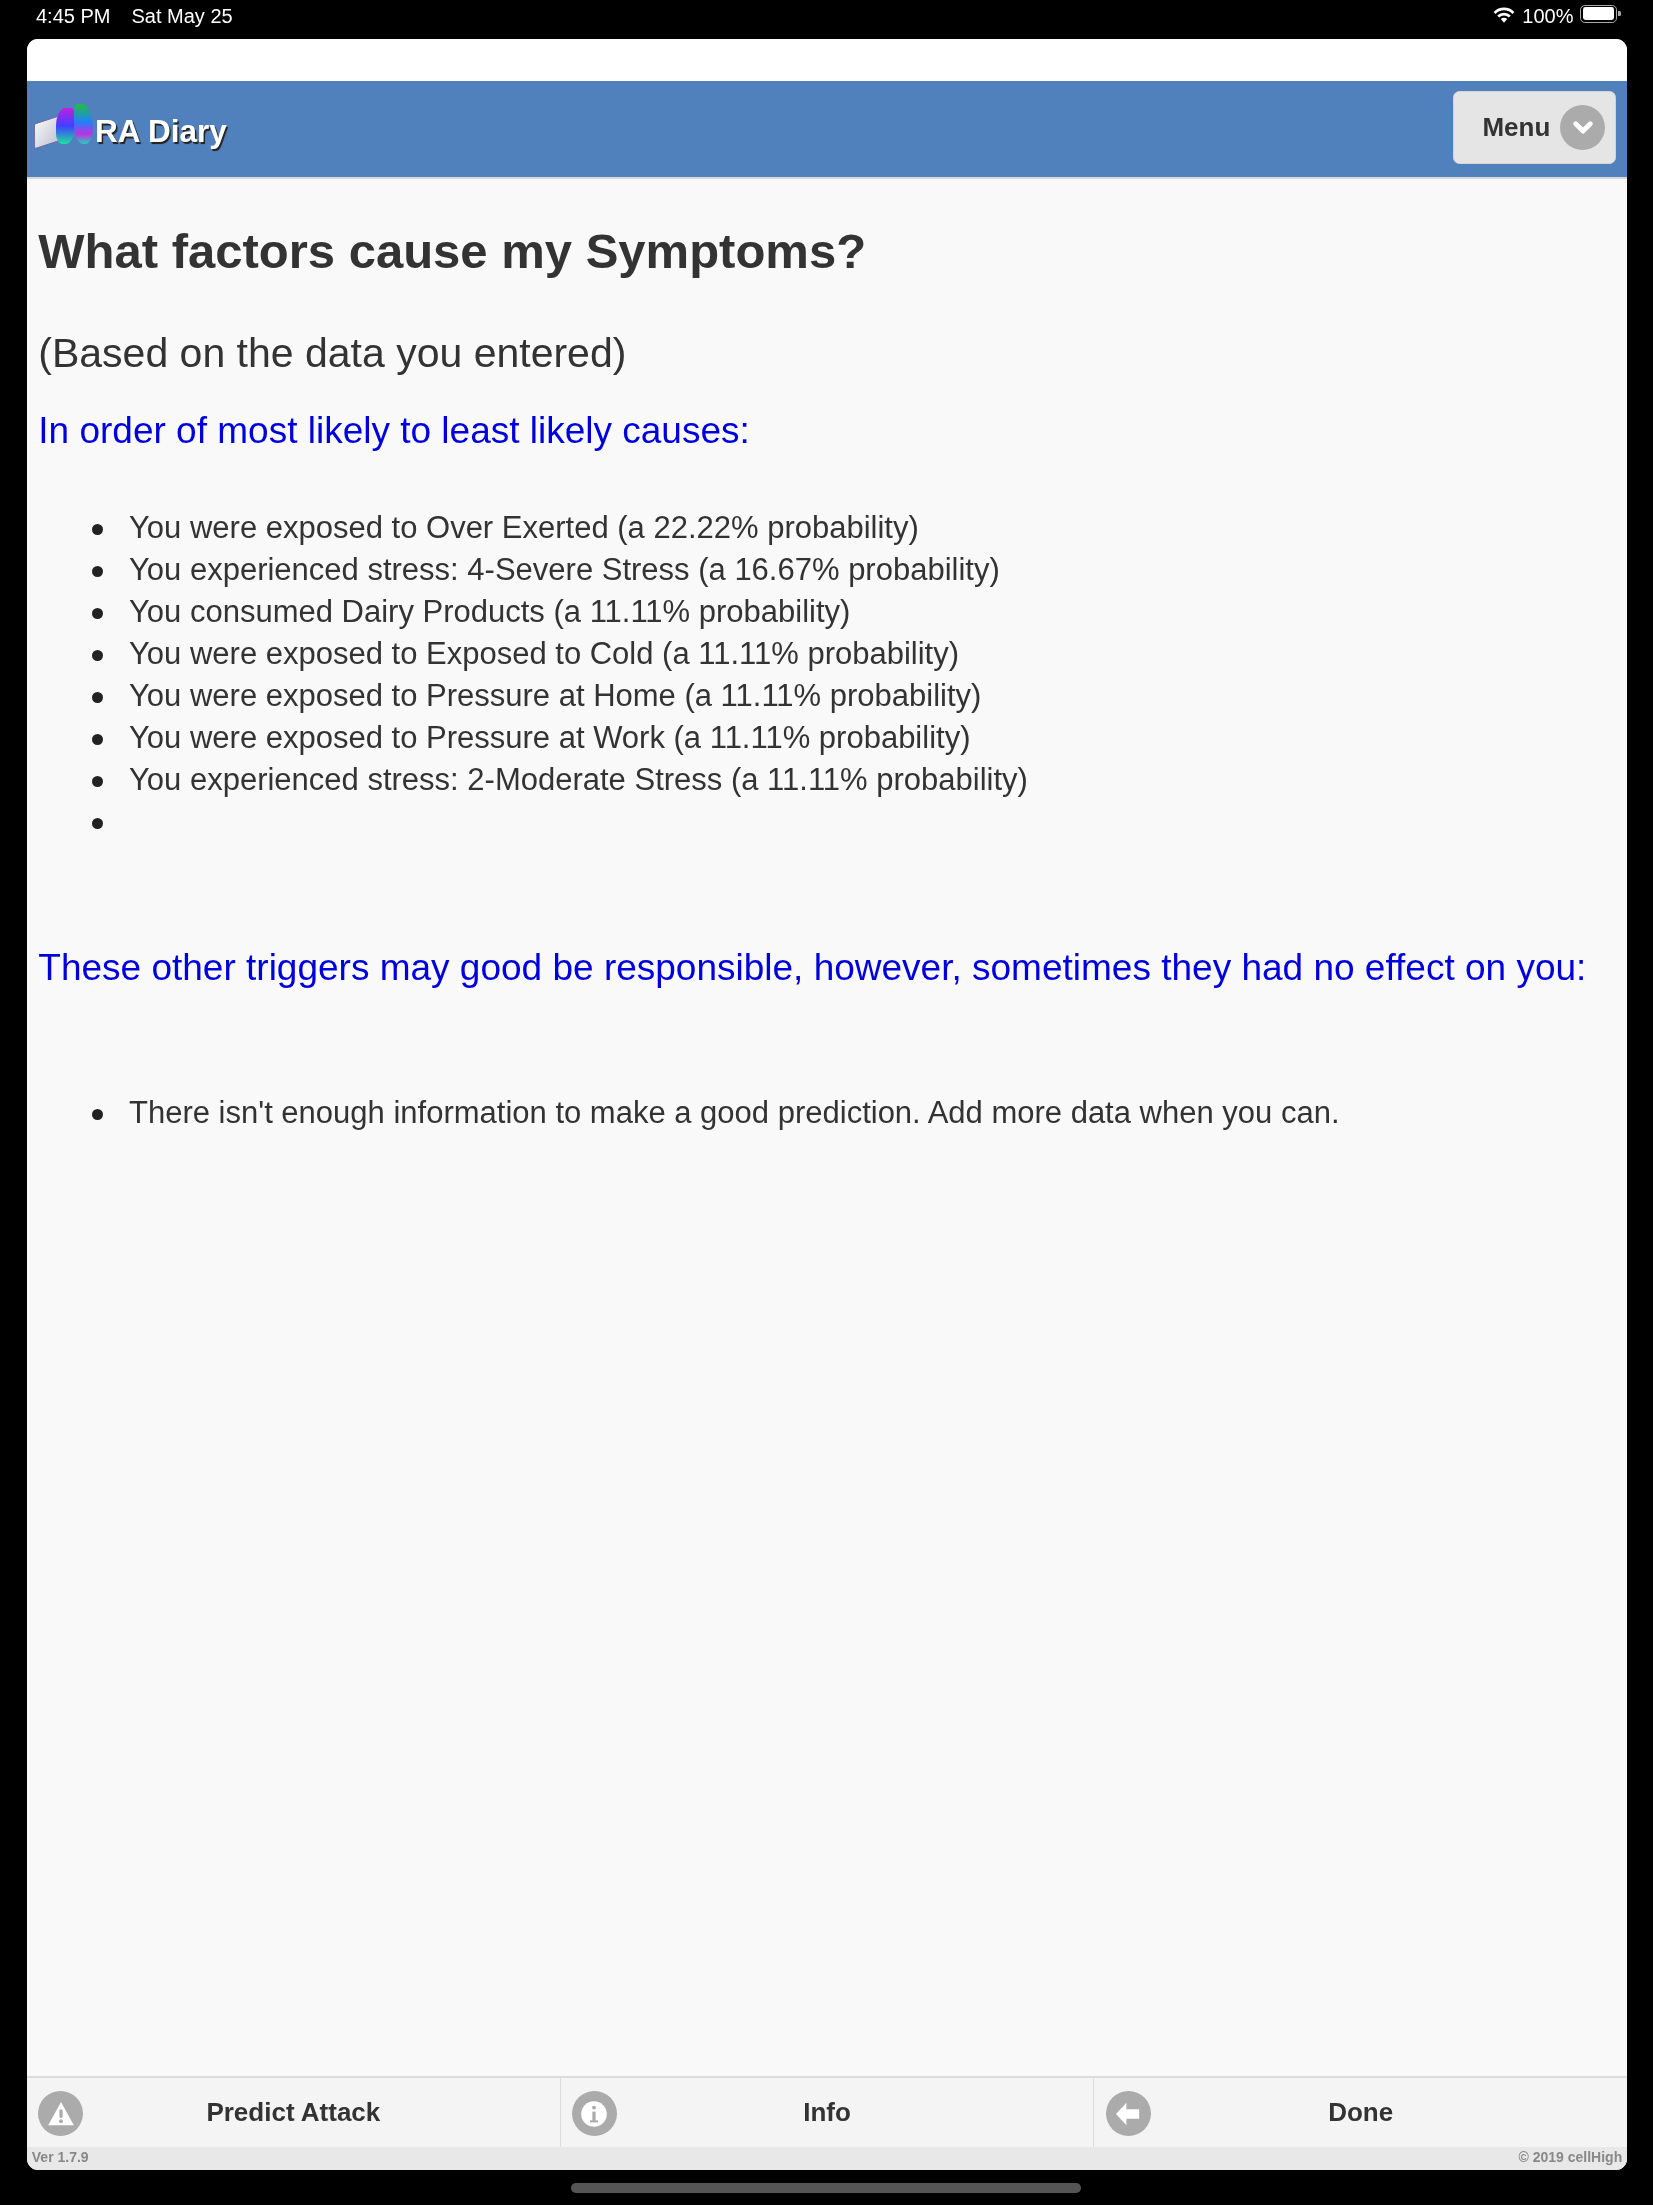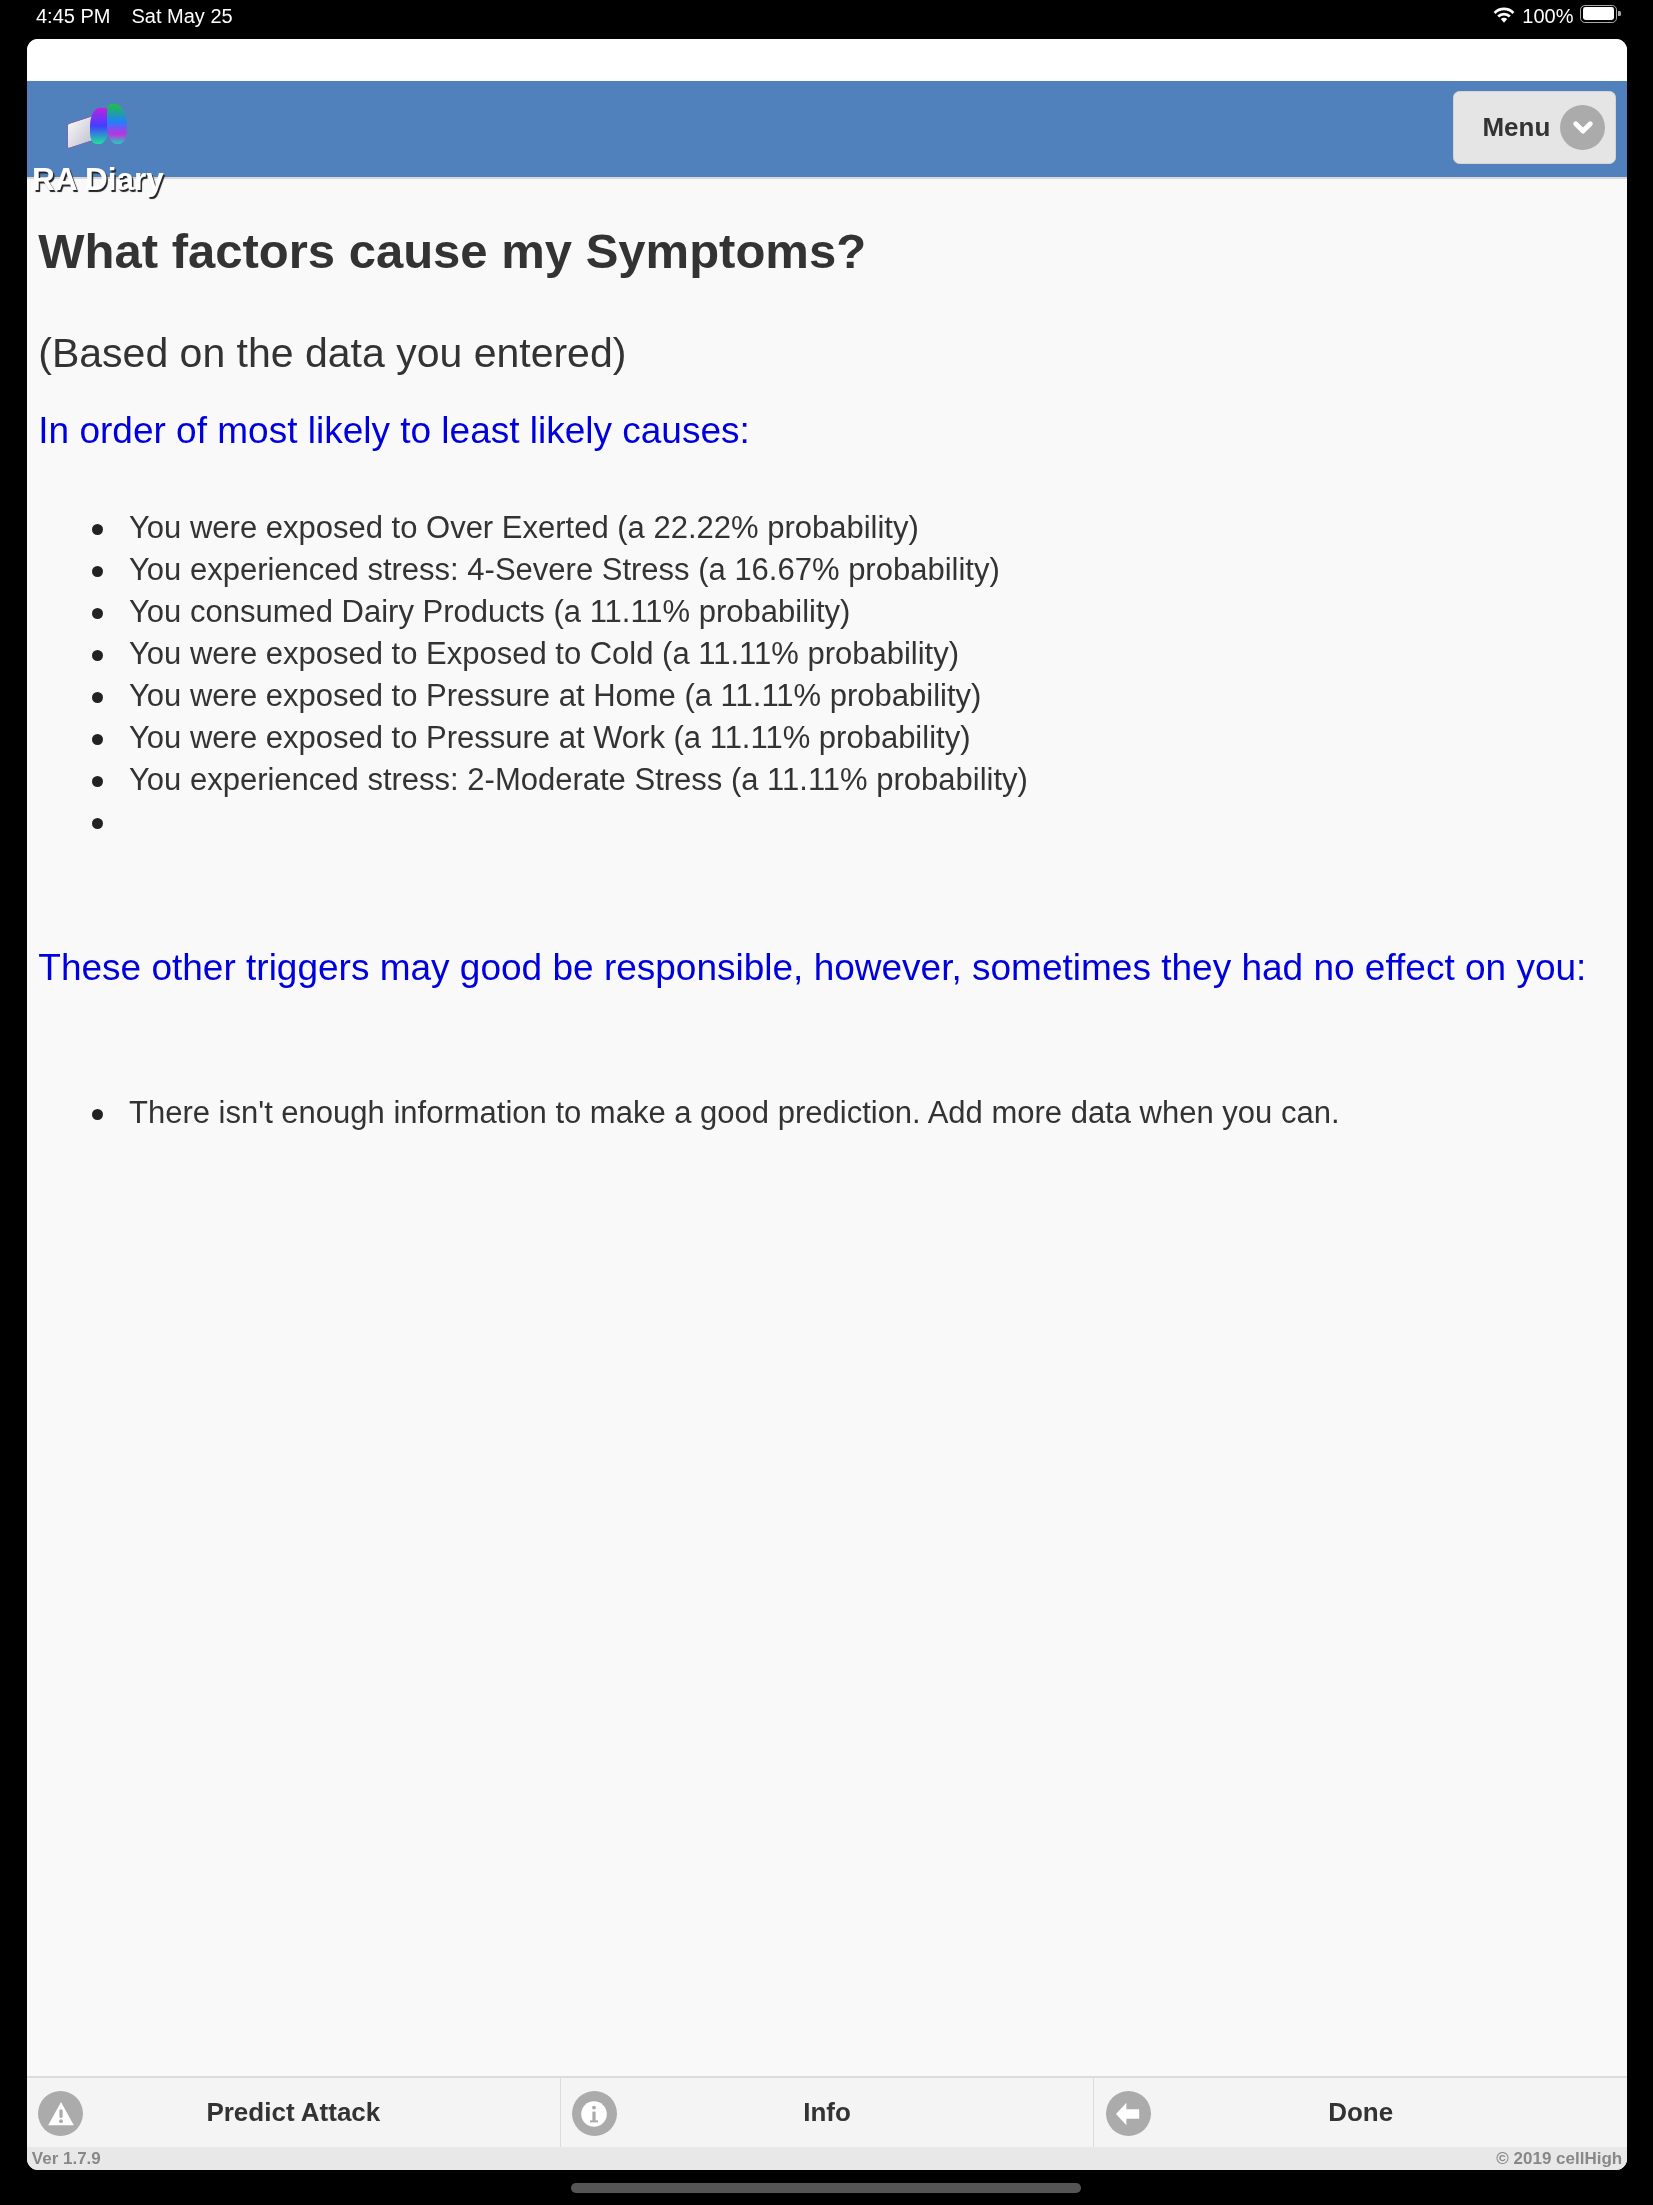--- a/index.html
+++ b/index.html
@@ -70,22 +70,21 @@
     height: 98px;
     background: #5081bd;
     position: relative;
     border-bottom: 2.4px solid #d8d8d8;
     box-sizing: border-box;
   }
   .brand {
     position: absolute;
     left: 6.5px; top: 22.6px;
     display: flex;
-    align-items: center;
-    flex-direction: column;
+    align-items: flex-start;
   }
   .logo {
     width: 63px; height: 48px;
     position: relative;
   }
   .logo-book {
     position: absolute;
     left: 0; top: 14.5px;
     width: 32px; height: 24px;
     background: linear-gradient(135deg, #f4f4f4, #bdbdcf);
@@ -216,21 +215,21 @@
   .footer-label {
     font-size: 26px;
     font-weight: bold;
     color: #333;
   }
   .bottom-bar {
     position: absolute;
     left: 0; top: 2108px;
     width: 1600px; height: 22.6px;
     background: #e8e8e8;
-    font-size: 17px;
+    font-size: 14px;
     font-weight: bold;
     color: #888;
   }
   .version {
     position: absolute;
     left: 4.8px; top: 1.6px;
   }
   .copyright {
     position: absolute;
     right: 4.8px; top: 1.6px;

